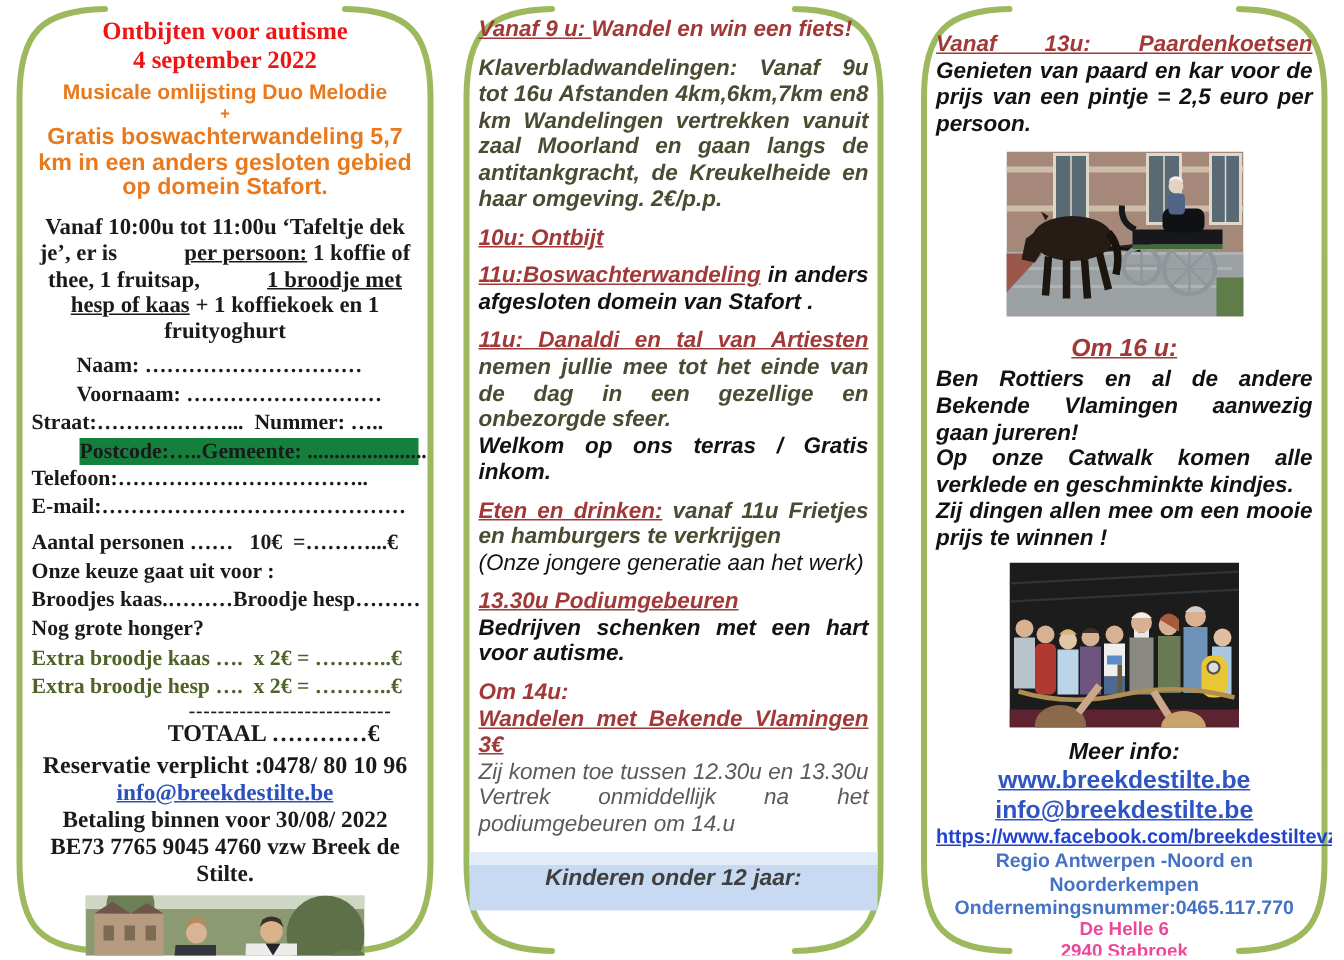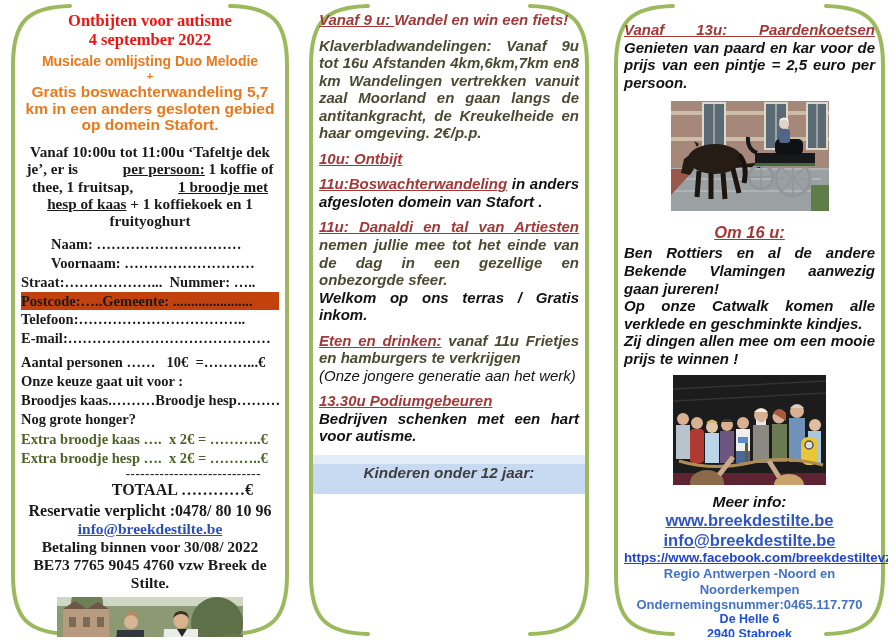--- a/index.html
+++ b/index.html
@@ -22,21 +22,21 @@
             font-size:14px;line-height:1.1;text-align:center;margin-top:4px;}
   .lp-plus{color:#e8791c;font-family:"Liberation Sans",sans-serif;font-weight:bold;
            font-size:11px;line-height:1;text-align:center;margin-top:2px;}
   .lp-walk{color:#e8791c;font-family:"Liberation Sans",sans-serif;font-weight:bold;
            font-size:15.5px;line-height:1.08;text-align:center;margin-top:2px;}
   .lp-breakfast{font-size:15.2px;line-height:1.13;text-align:center;margin-top:9px;}
   .u{text-decoration:underline;margin-left:41px;}
   .form-block{margin-top:6px;}
   .form-line{font-size:14.5px;line-height:1.3;white-space:pre;}
   .form-line:nth-child(1),.form-line:nth-child(2){padding-left:30px;}
-  .form-line:nth-child(4){background:#c2410c;}
+  .form-line:nth-child(4){background:#15803d;margin-left:32px;}
   .order-block{margin-top:5px;}
   .order-line{font-size:14.5px;line-height:1.32;white-space:pre;}
   .order-line:nth-child(5),.order-line:nth-child(6){color:#4f6228;}
   .lp-divider{text-align:right;padding-right:18px;font-size:13px;line-height:.9;letter-spacing:.5px;}
   .lp-total{text-align:right;padding-right:26px;font-size:16px;line-height:1.25;}
   .lp-reserv{text-align:center;font-size:16px;line-height:1.15;margin-top:2px;}
   .lp-email{text-align:center;font-size:15.5px;line-height:1.15;}
   .lp-email a{color:#2b50bb;text-decoration:underline;cursor:pointer;}
   .lp-pay{text-align:center;font-size:15.5px;line-height:1.16;}
   .lp-photo{display:block;margin:5px auto 0;}
@@ -59,21 +59,21 @@
     color:#3f3f3f;font-size:15.3px;line-height:1.22;
   }
   .photo{display:block;margin:10px auto 0;}
   .rp-contact{text-align:center;font-style:normal;}
   .rp-meer{text-align:center;margin-top:8px;font-size:15.5px;}
   .rp-link{font-size:16.5px;line-height:1.18;}
   .rp-link a{color:#2f55c4;text-decoration:underline;font-weight:bold;cursor:pointer;}
   .rp-fb{font-size:13.3px;line-height:1.2;}
   .rp-fb a{color:#2244cc;text-decoration:underline;font-weight:bold;cursor:pointer;}
   .rp-small{color:#4472c4;font-weight:bold;font-size:13px;line-height:1.18;}
-  .rp-tiny{color:#1d4ed8;font-weight:bold;font-size:12.5px;line-height:1.18;}
+  .rp-tiny{color:#ec4899;font-weight:bold;font-size:12.5px;line-height:1.18;}
 </style>
 </head>
 <body>
 
 <div class="panel" id="left-panel">
   <svg class="panel-border" width="284" height="634" viewBox="0 0 284 634">
     <path d="M62 3 C20 4,5 18,5 62 L5 572 C5 616,20 630,62 631" fill="none" stroke="#9cba5d" stroke-width="4" stroke-linecap="round"></path>
     <path d="M222 3 C264 4,279 18,279 62 L279 572 C279 616,264 630,222 631" fill="none" stroke="#9cba5d" stroke-width="4" stroke-linecap="round"></path>
   </svg>
   <div class="content lp">
@@ -154,20 +154,25 @@
       <div class="olive">nemen jullie mee tot het einde van de dag  in een gezellige en onbezorgde sfeer.</div>
       <div>Welkom op ons terras / Gratis inkom.</div>
     </div>
     <div class="sec">
       <span class="red-u">Eten en drinken:</span><span class="olive"> vanaf 11u  Frietjes en hamburgers te verkrijgen</span>
       <div class="plain">(Onze jongere generatie aan het werk)</div>
     </div>
     <div class="sec">
       <div class="red-u">13.30u Podiumgebeuren</div>
       <div>Bedrijven schenken met een hart voor autisme.</div>
+    </div>
+    <div class="sec">
+      <div class="red">Om 14u:</div>
+      <div class="red-u stretch">Wandelen met Bekende Vlamingen 3€</div>
+      <div class="grayt">Zij komen toe tussen 12.30u en 13.30u Vertrek onmiddellijk na het podiumgebeuren om 14.u</div>
     </div>
     <div class="kids-box">
       <div>Kinderen onder 12 jaar:</div>
 
     </div>
   </div>
 </div>
 
 <div class="panel" id="right-panel">
   <svg class="panel-border" width="277" height="634" viewBox="0 0 277 634">

